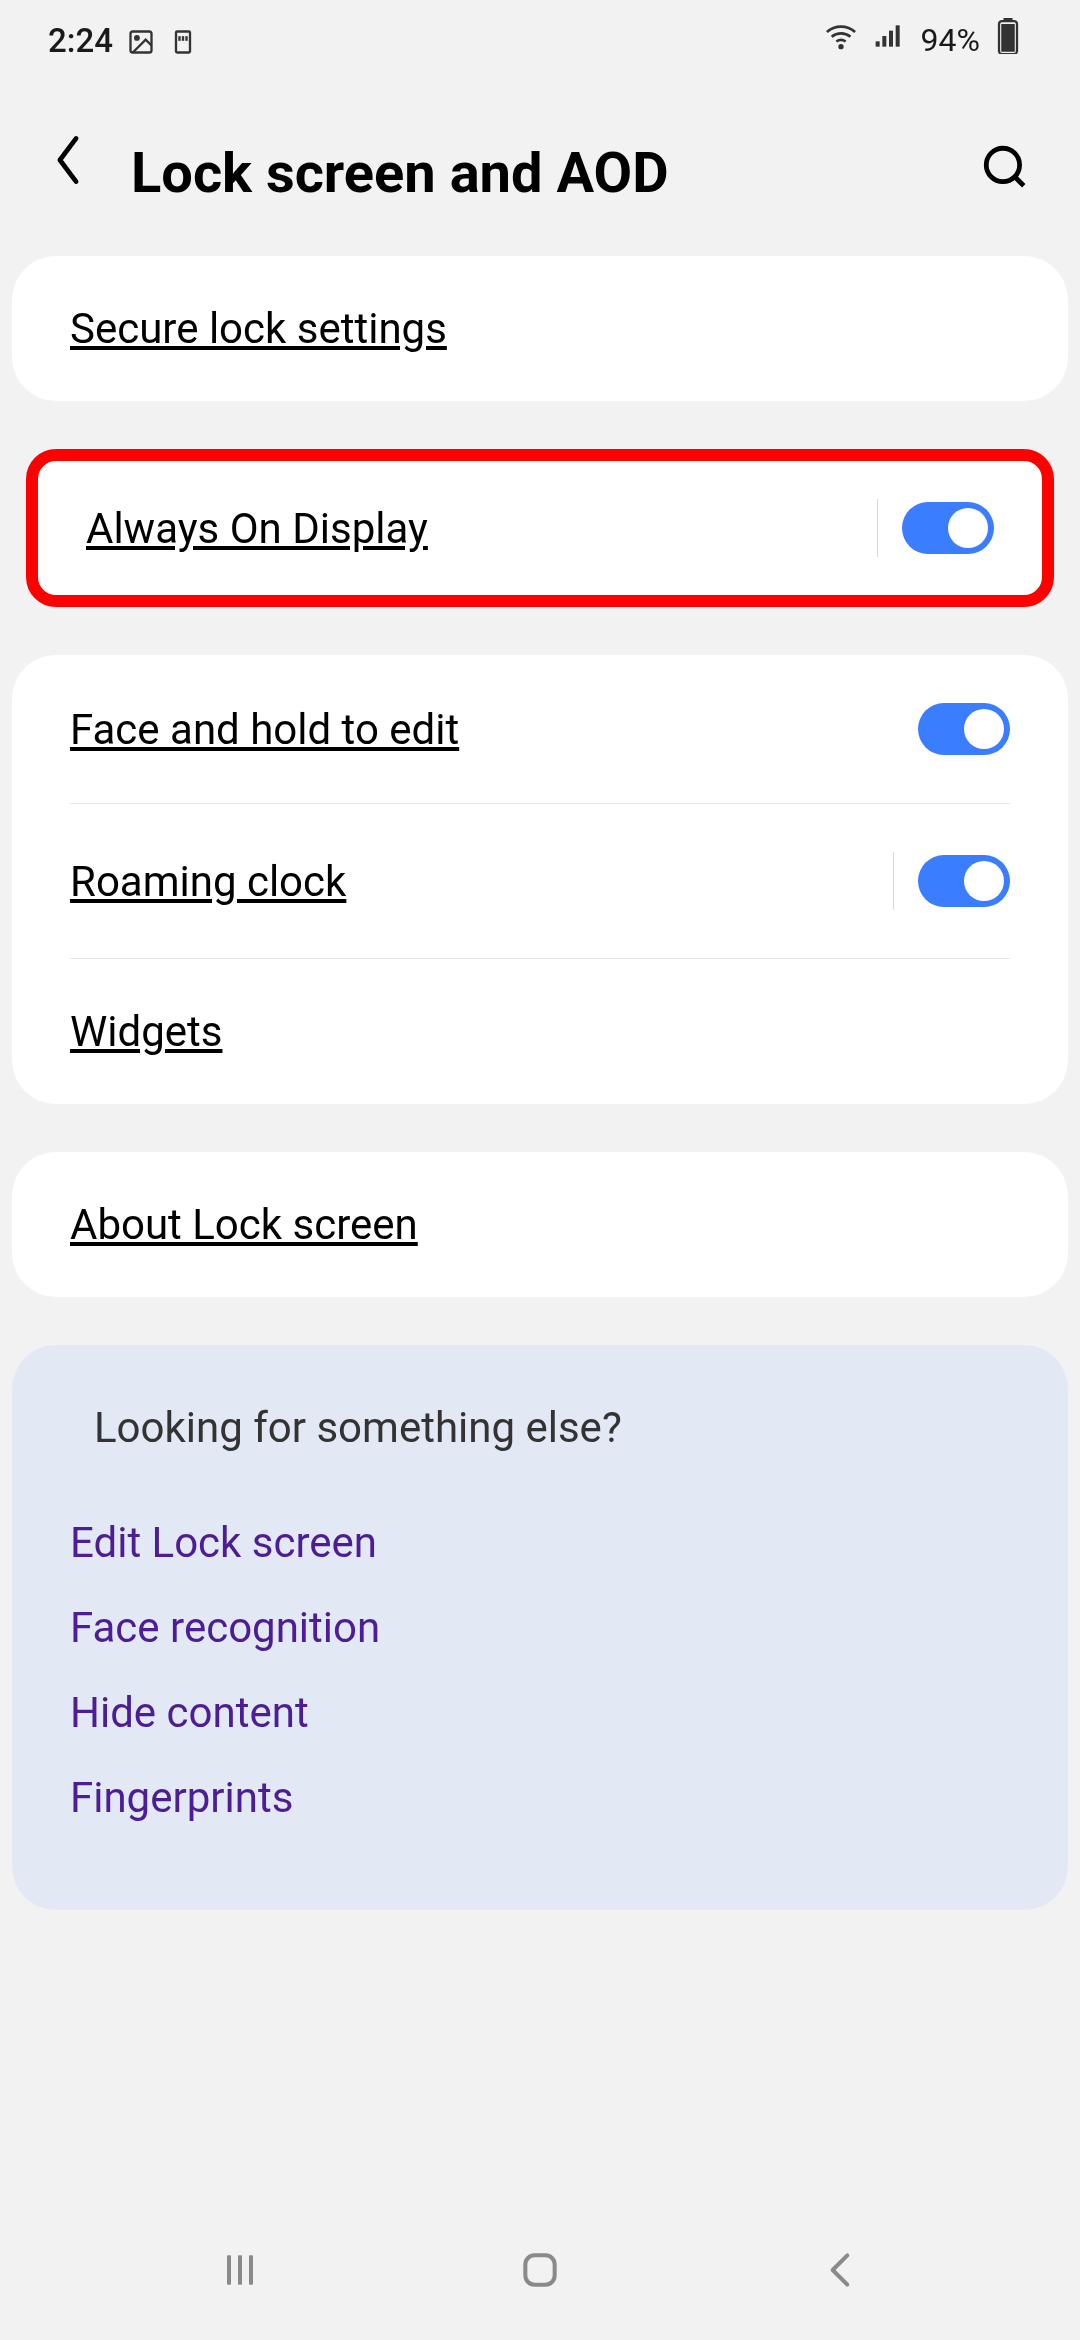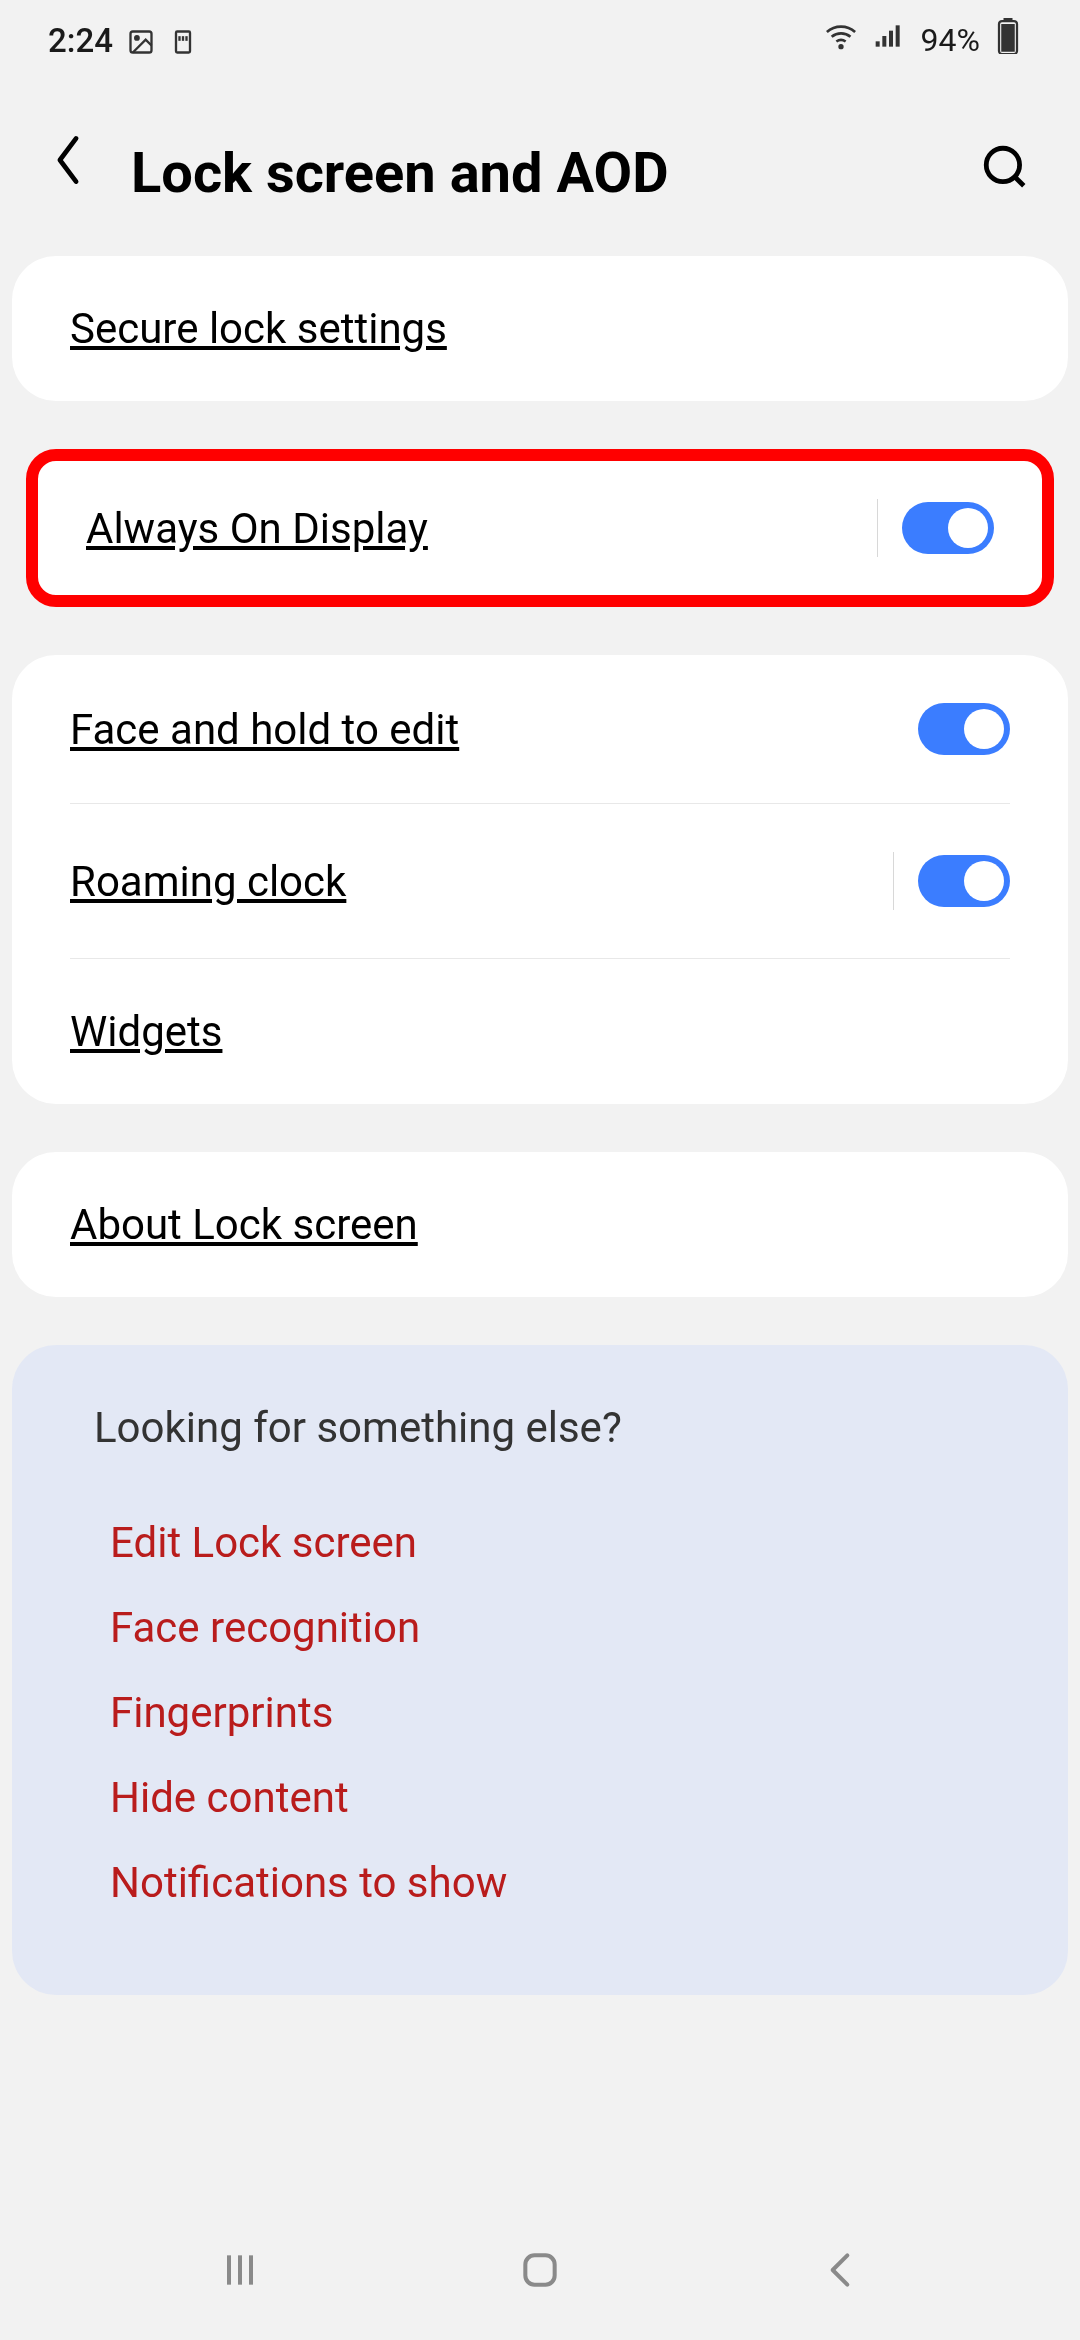--- a/index.html
+++ b/index.html
@@ -133,25 +133,24 @@
     }
     .suggestions-title {
       font-size: 42px;
       color: #333;
       font-weight: 400;
       margin-bottom: 48px;
       margin-left: 24px;
     }
     .suggestion-link {
       font-size: 42px;
-      color: #b91c1c;
+      color: #4c1d95;
       font-weight: 400;
       padding: 18px 0;
       display: block;
-      margin-left: 40px;
     }
     .nav-bar {
       position: absolute;
       bottom: 0;
       left: 0;
       right: 0;
       height: 140px;
       display: flex;
       justify-content: space-around;
       align-items: center;
@@ -275,23 +274,22 @@
 <div class="card">
   <div class="row">
     <span class="row-label">About Lock screen</span>
   </div>
 </div>
 
 <div class="suggestions-card">
   <div class="suggestions-title">Looking for something else?</div>
   <a class="suggestion-link">Edit Lock screen</a>
   <a class="suggestion-link">Face recognition</a>
+  <a class="suggestion-link">Hide content</a>
   <a class="suggestion-link">Fingerprints</a>
-  <a class="suggestion-link">Hide content</a>
-  <a class="suggestion-link">Notifications to show</a>
 </div>
 
 <div class="nav-bar">
   <div class="nav-btn">
     <svg width="44" height="44" viewBox="0 0 24 24" fill="none" stroke="#8a8a8a" stroke-width="2.2">
         <line x1="6" y1="4" x2="6" y2="20"></line>
         <line x1="12" y1="4" x2="12" y2="20"></line>
         <line x1="18" y1="4" x2="18" y2="20"></line>
       </svg>
   </div>

